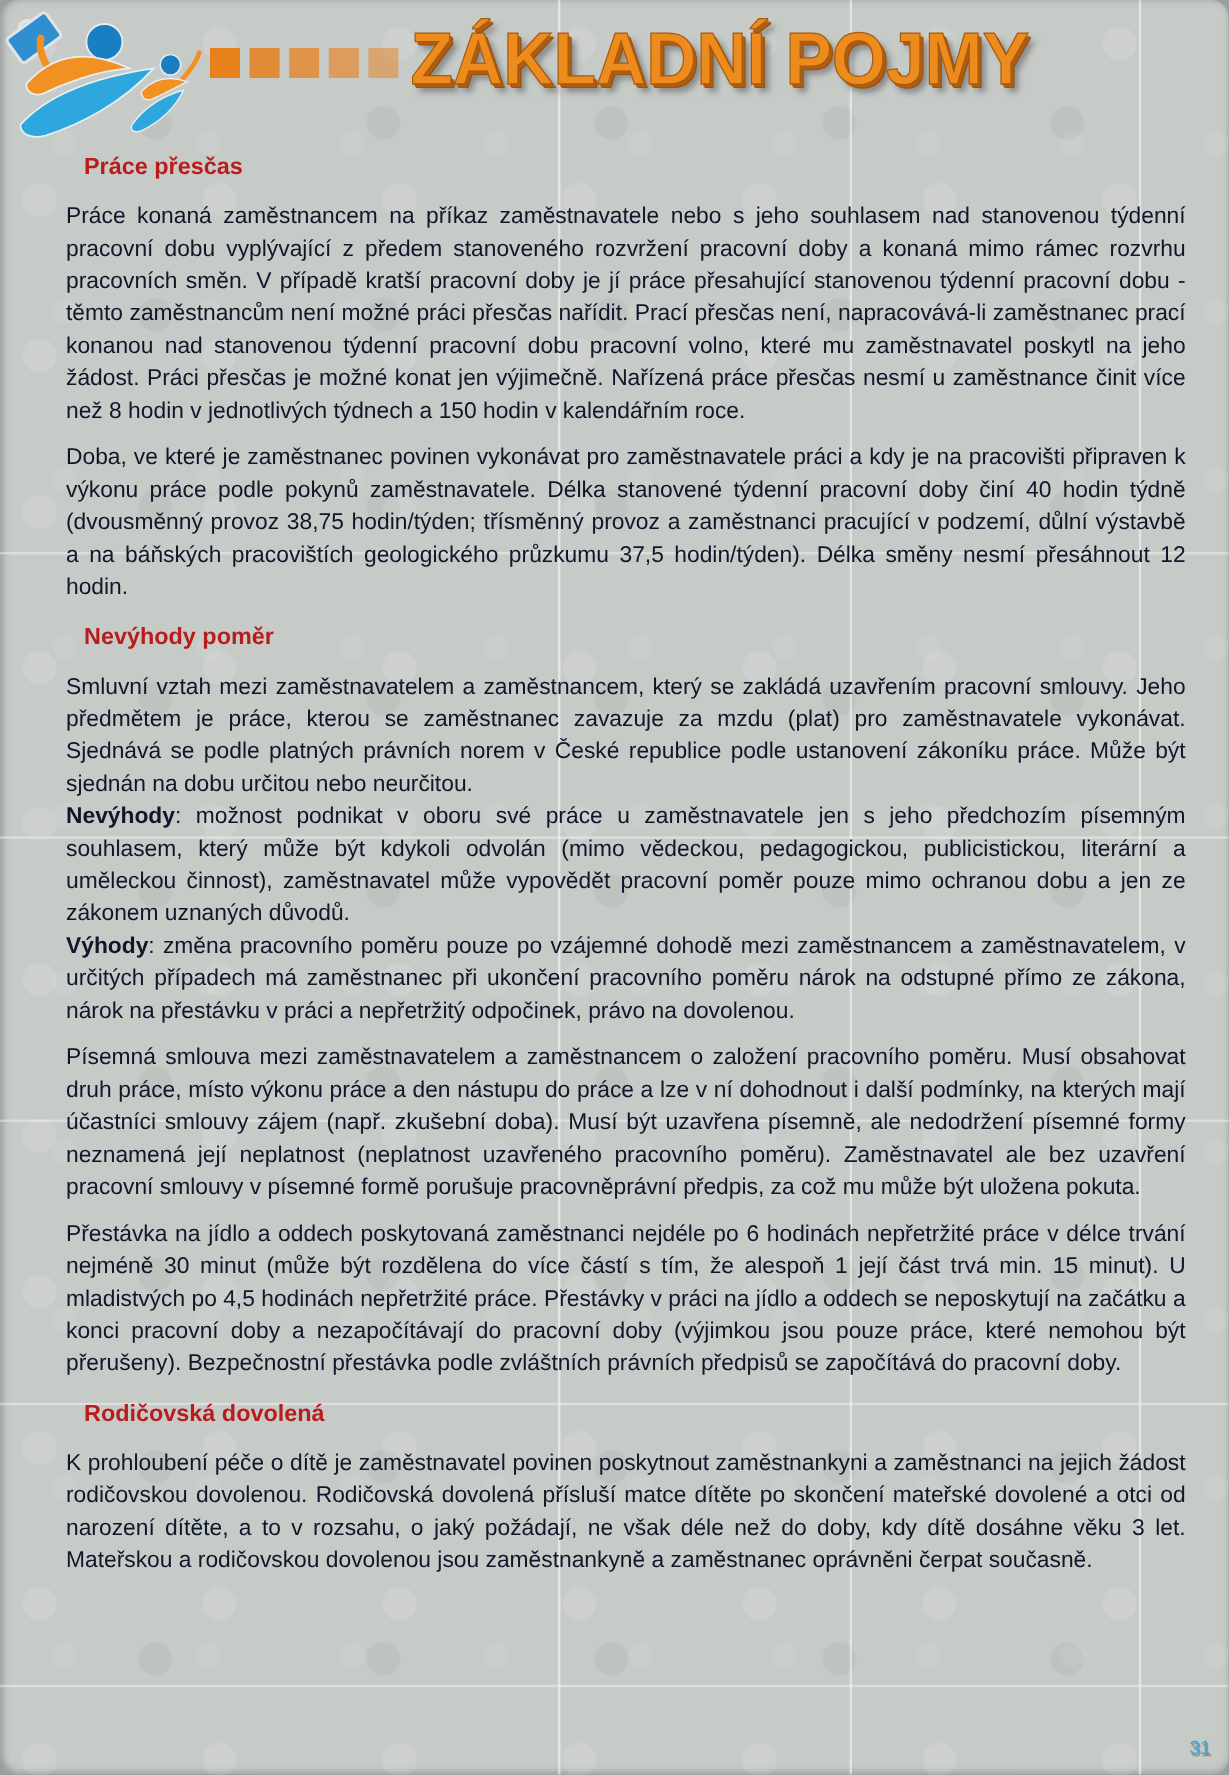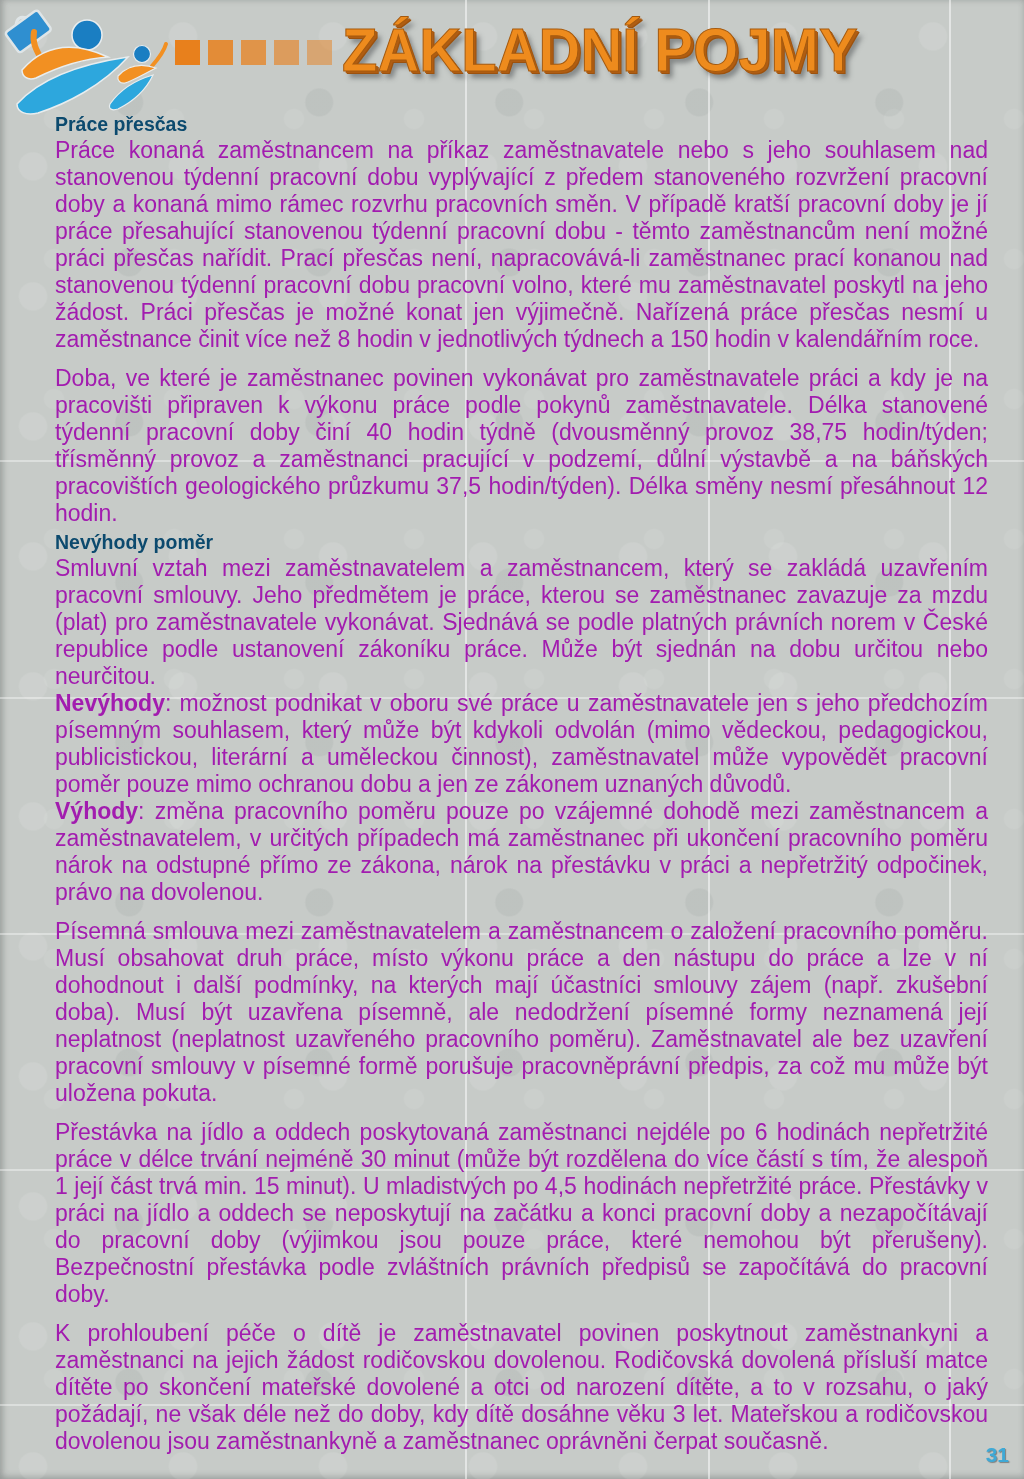--- a/index.html
+++ b/index.html
@@ -4,20 +4,21 @@
 <style>
   html,body{margin:0;padding:0;background:#9aa0a0;}
   .page{
     position:relative;
     width:1024px;height:1479px;
     margin:0 auto;
     background:#c7cbc8;
     overflow:hidden;
     font-family:"Liberation Sans","DejaVu Sans",sans-serif;
     box-shadow:inset 3px 0 6px rgba(70,75,75,.25), inset 0 -3px 6px rgba(70,75,75,.2);
+    border-radius:15px;
   }
   
   .page::before{
     content:"";position:absolute;inset:0;pointer-events:none;
     background-image:
       radial-gradient(circle at 22% 28%, rgba(255,255,255,.10) 0 9%, transparent 10%),
       radial-gradient(circle at 68% 64%, rgba(90,100,100,.08) 0 8%, transparent 9%),
       radial-gradient(circle at 45% 85%, rgba(255,255,255,.07) 0 7%, transparent 8%);
     background-size:150px 130px,190px 160px,120px 140px;
   }
@@ -42,33 +43,33 @@
     transform:scaleY(1.06);transform-origin:top left;
     white-space:nowrap;
   }
 
   
   .content{position:absolute;left:55px;top:111px;width:933px;}
   .section{margin-top:12px;}
   .section:first-child{margin-top:0;}
   .section.tight{margin-top:2px;}
   .section-heading{
-    margin:0;color:#0c4a6e;font-weight:bold;
+    margin:15px;color:#b91c1c;font-weight:bold;
     font-size:19.5px;line-height:26px;
   }
   .body-par{
-    margin:0;color:#a21caf;
-    font-size:23px;line-height:27px;
+    margin:0;color:#0f172a;
+    font-size:19px;line-height:27px;
     text-align:justify;
   }
   .body-par .lead{font-weight:bold;}
 
   .page-number{
     position:absolute;right:15px;bottom:12px;
-    color:#3fa9d6;font-weight:bold;font-size:21px;
+    color:#3fa9d6;font-weight:normal;font-size:16px;
     text-shadow:1px 1px 1px rgba(40,40,40,.45);
   }
 </style>
 </head>
 <body>
 
 <div class="page">
 
   <div class="gridline v" style="left:465px"></div>
   <div class="gridline v" style="left:708px"></div>
@@ -133,20 +134,21 @@
 
     <div class="section">
       <p class="body-par">Písemná smlouva mezi zaměstnavatelem a zaměstnancem o založení pracovního poměru. Musí obsahovat druh práce, místo výkonu práce a den nástupu do práce a lze v ní dohodnout i další podmínky, na kterých mají účastníci smlouvy zájem (např. zkušební doba). Musí být uzavřena písemně, ale nedodržení písemné formy neznamená její neplatnost (neplatnost uzavřeného pracovního poměru). Zaměstnavatel ale bez uzavření pracovní smlouvy v písemné formě porušuje pracovněprávní předpis, za což mu může být uložena pokuta.</p>
     </div>
 
     <div class="section">
       <p class="body-par">Přestávka na jídlo a oddech poskytovaná zaměstnanci nejdéle po 6 hodinách nepřetržité práce v délce trvání nejméně 30 minut (může být rozdělena do více částí s tím, že alespoň 1 její část trvá min. 15 minut). U mladistvých po 4,5 hodinách nepřetržité práce. Přestávky v práci na jídlo a oddech se neposkytují na začátku a konci pracovní doby a nezapočítávají do pracovní doby (výjimkou jsou pouze práce, které nemohou být přerušeny). Bezpečnostní přestávka podle zvláštních právních předpisů se započítává do pracovní doby.</p>
     </div>
 
     <div class="section">
+      <h2 class="section-heading">Rodičovská dovolená</h2>
       <p class="body-par">K prohloubení péče o dítě je zaměstnavatel povinen poskytnout zaměstnankyni a zaměstnanci na jejich žádost rodičovskou dovolenou. Rodičovská dovolená přísluší matce dítěte po skončení mateřské dovolené a otci od narození dítěte, a to v rozsahu, o jaký požádají, ne však déle než do doby, kdy dítě dosáhne věku 3 let. Mateřskou a rodičovskou dovolenou jsou zaměstnankyně a zaměstnanec oprávněni čerpat současně.</p>
     </div>
 
   </div>
 
   <div class="page-number">31</div>
 
 </div>
 
 </body></html>

